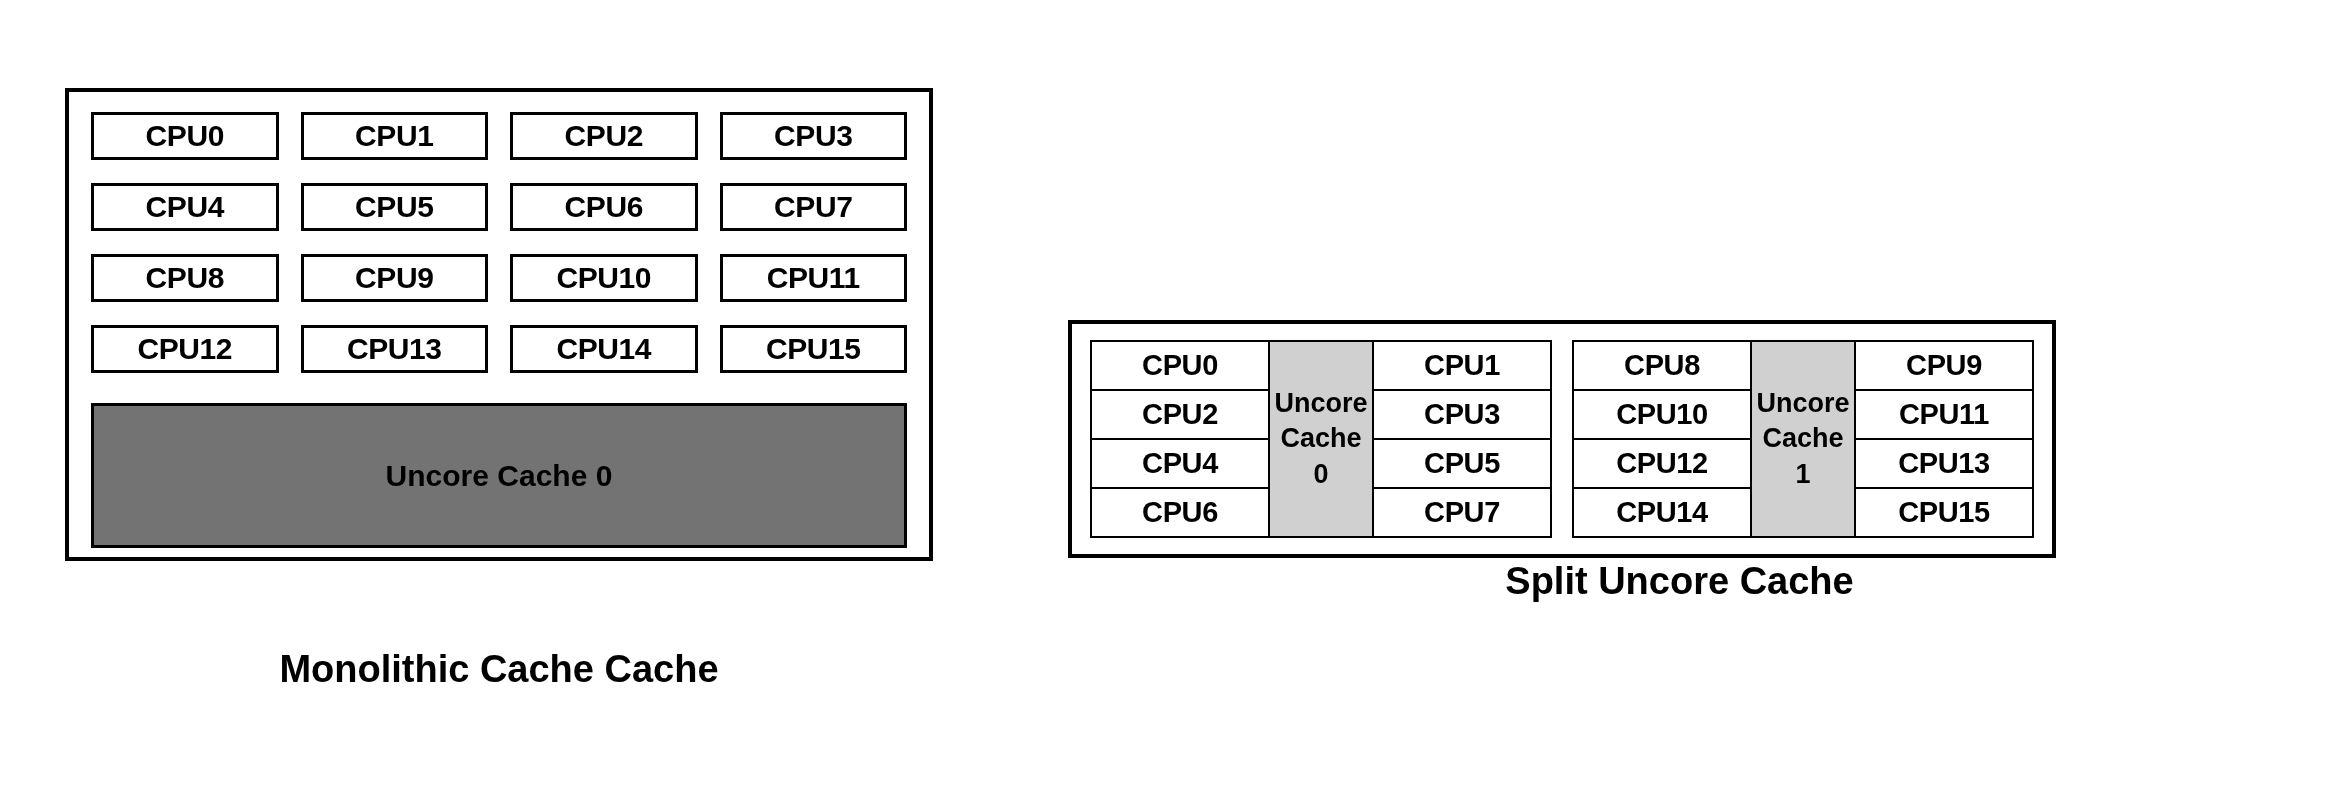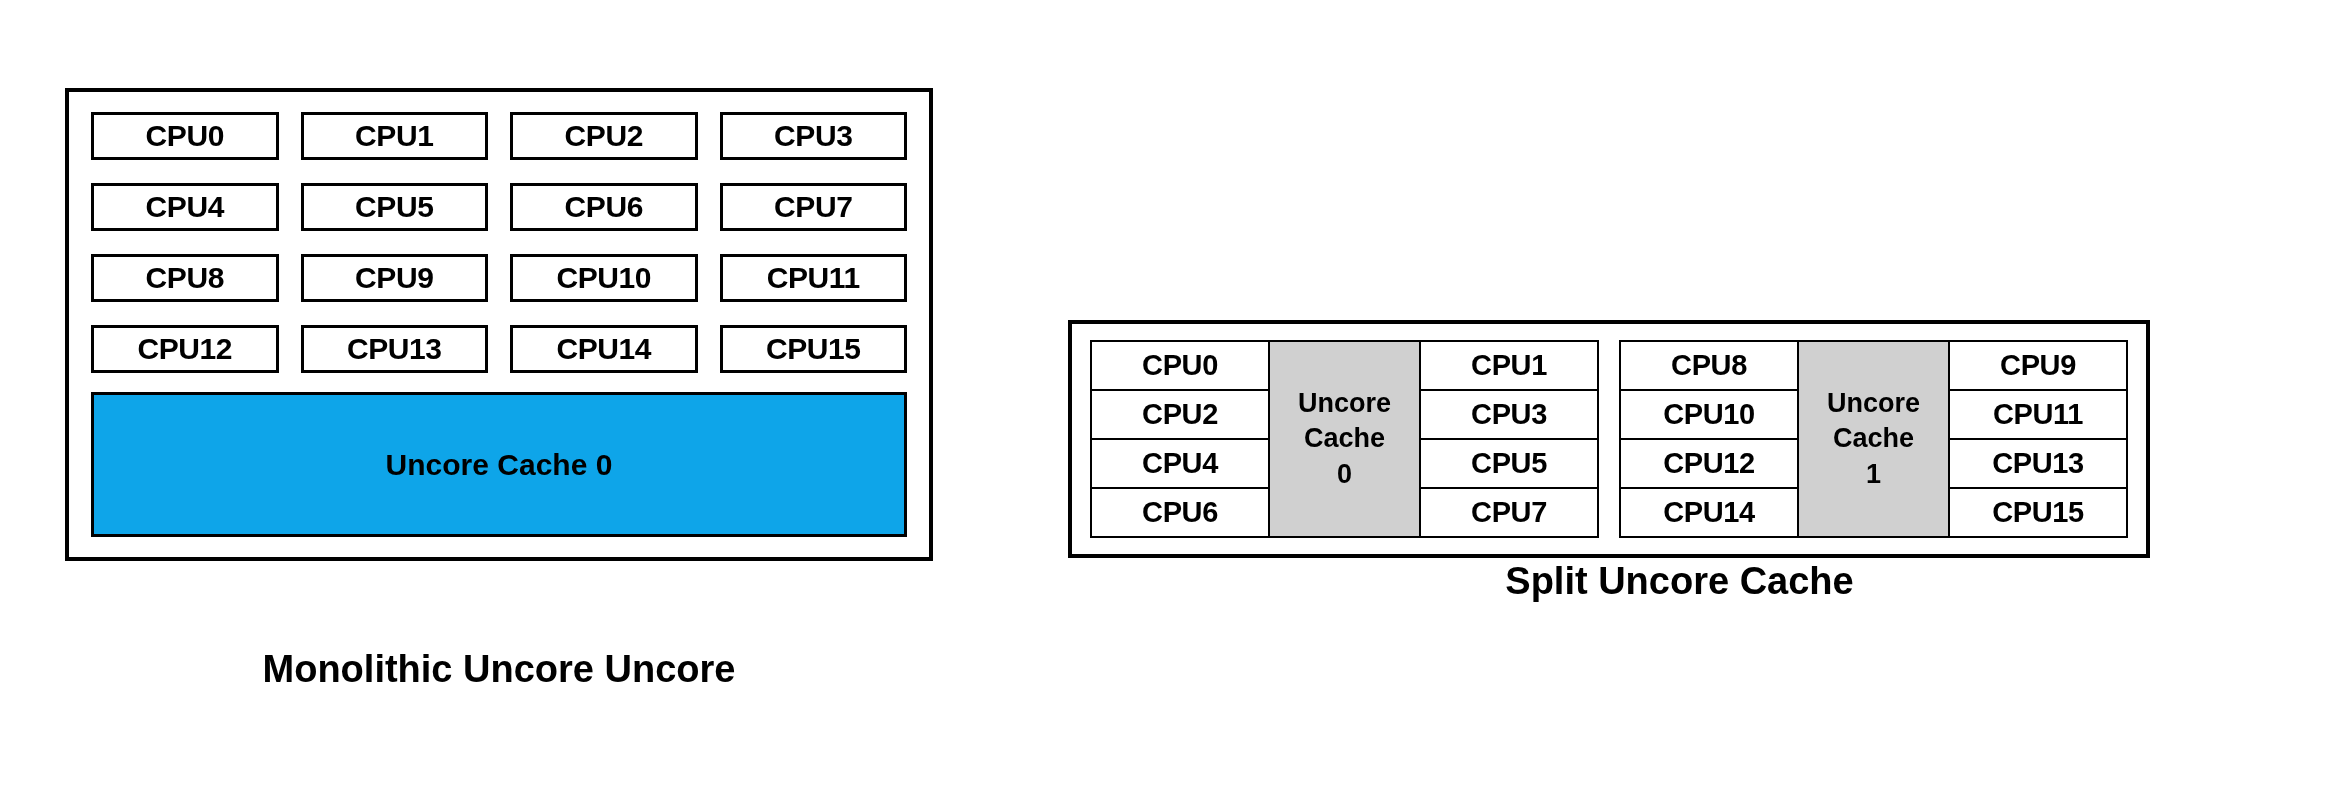--- a/index.html
+++ b/index.html
@@ -47,25 +47,25 @@
   }
   .mono-cpu-label {
     font-family: "Liberation Sans", sans-serif;
     font-weight: bold;
     font-size: 30px;
     letter-spacing: -0.4px;
     color: #000000;
     white-space: nowrap;
   }
   #mono-cache-box {
-    margin-top: 19px;
+    margin-top: 30px;
     height: 145px;
     box-sizing: border-box;
     border: 3px solid #000000;
-    background: #0ea5e9;
+    background: #737373;
     display: flex;
     align-items: center;
     justify-content: center;
   }
   #mono-cache-label {
     font-family: "Liberation Sans", sans-serif;
     font-weight: bold;
     font-size: 30px;
     color: #000000;
     white-space: nowrap;
@@ -121,21 +121,21 @@
   .split-cpu-label {
     font-family: "Liberation Sans", sans-serif;
     font-weight: bold;
     font-size: 29px;
     letter-spacing: -0.4px;
     color: #000000;
     white-space: nowrap;
   }
   .split-cache-col {
     box-sizing: border-box;
-    width: 153px;
+    width: 106px;
     border: 2px solid #000000;
     background: #d0d0d0;
     display: flex;
     flex-direction: column;
     align-items: center;
     justify-content: center;
     margin-left: -2px;
     margin-right: -2px;
     position: relative;
     z-index: 2;
@@ -222,21 +222,21 @@
         <span class="mono-cpu-label">CPU15</span>
       </div>
     </div>
 
     <div id="mono-cache-box">
       <span id="mono-cache-label">Uncore Cache 0</span>
     </div>
 
   </div>
 
-  <div id="mono-caption">Monolithic Uncore Uncore</div>
+  <div id="mono-caption">Monolithic Cache Cache</div>
 </div>
 
 <div id="split-figure">
 
   <div id="split-outer">
 
     <div class="split-cluster">
       <div class="split-cpu-col">
         <div class="split-cpu-cell">
           <span class="split-cpu-label">CPU0</span>

